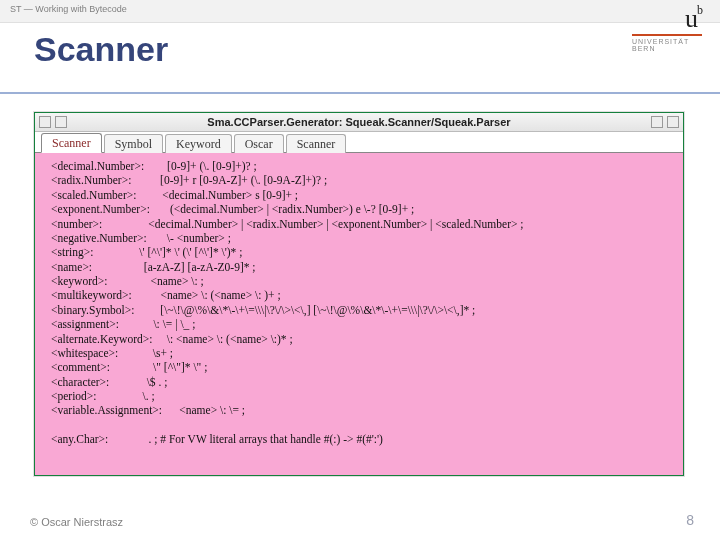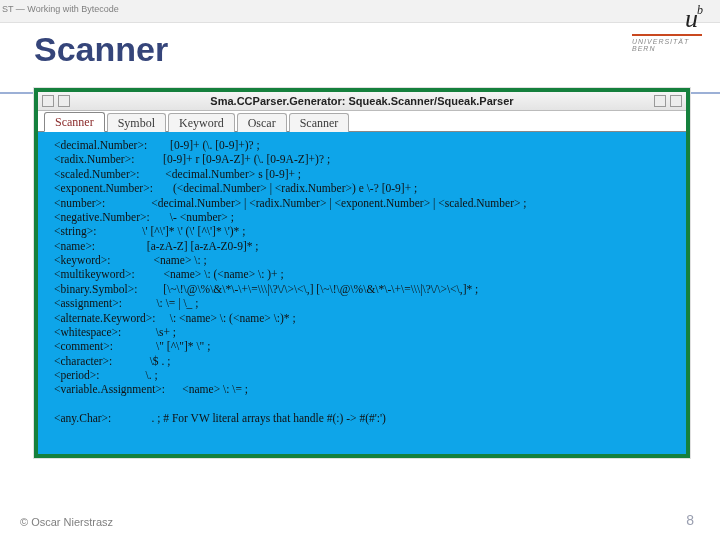--- a/index.html
+++ b/index.html
@@ -21,31 +21,30 @@
   .header-band {
     position: absolute;
     top: 0; left: 0; right: 0;
     height: 22px;
     background: #f2f2f2;
     border-bottom: 1px solid #e0e0e0;
   }
   .header-text {
     position: absolute;
     top: 4px;
-    left: 2px;
+    left: 10px;
     font-size: 9px;
     color: #808080;
   }
   .logo {
     position: absolute;
     top: 6px;
     right: 18px;
     text-align: right;
     line-height: 1;
-    font-style: italic;
   }
   .logo .ub {
     font-family: "Times New Roman", serif;
     font-size: 26px;
     color: #222;
     letter-spacing: -1px;
   }
   .logo .ub .sup {
     font-size: 12px;
     vertical-align: top;
@@ -76,26 +75,26 @@
   .blue-rule {
     position: absolute;
     top: 92px;
     left: 0;
     right: 0;
     height: 2px;
     background: #9cb0d6;
   }
   .window {
     position: absolute;
-    top: 88px;
+    top: 112px;
     left: 34px;
     width: 648px;
     height: 362px;
-    border: 4px solid #15803d;
-    background: #0ea5e9;
+    border: 1px solid #15803d;
+    background: #f9a8d4;
     box-shadow: 0 0 0 1px #e0e0e0;
     font-size: 11px;
   }
   .titlebar {
     height: 18px;
     background: linear-gradient(#f5f5f5, #e4e4e4);
     border-bottom: 1px solid #bbb;
     display: flex;
     align-items: center;
     padding: 0 4px;
@@ -150,21 +149,21 @@
     font-size: 11.5px;
     line-height: 1.25;
     padding: 6px 16px;
     color: #111;
     white-space: pre;
     overflow: hidden;
   }
   .footer {
     position: absolute;
     bottom: 12px;
-    left: 20px;
+    left: 30px;
     font-size: 11px;
     color: #808080;
   }
   .pagenum {
     position: absolute;
     bottom: 12px;
     right: 26px;
     font-size: 14px;
     color: #9a9fb0;
   }

